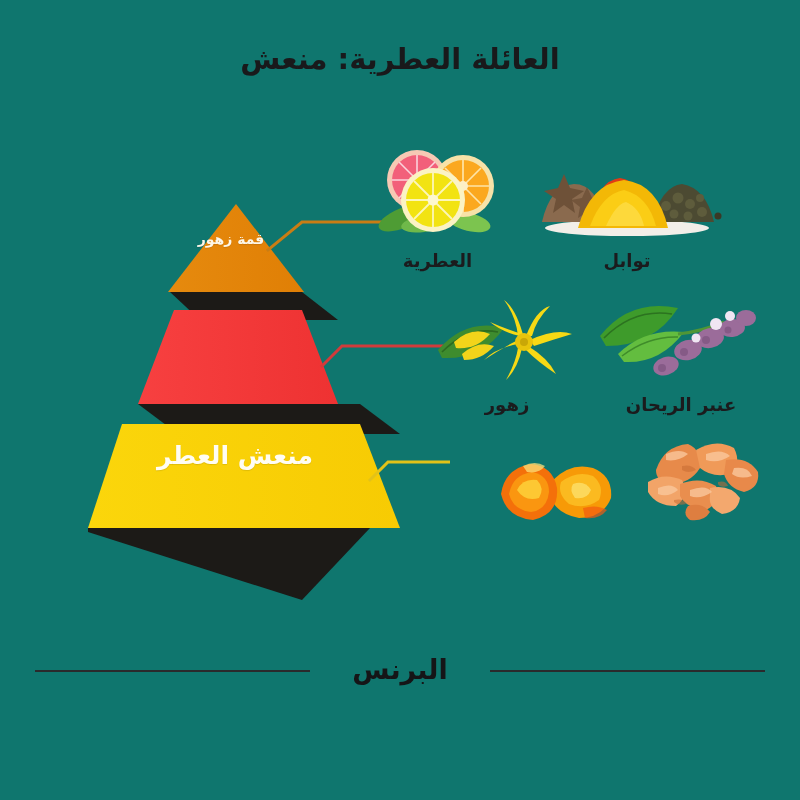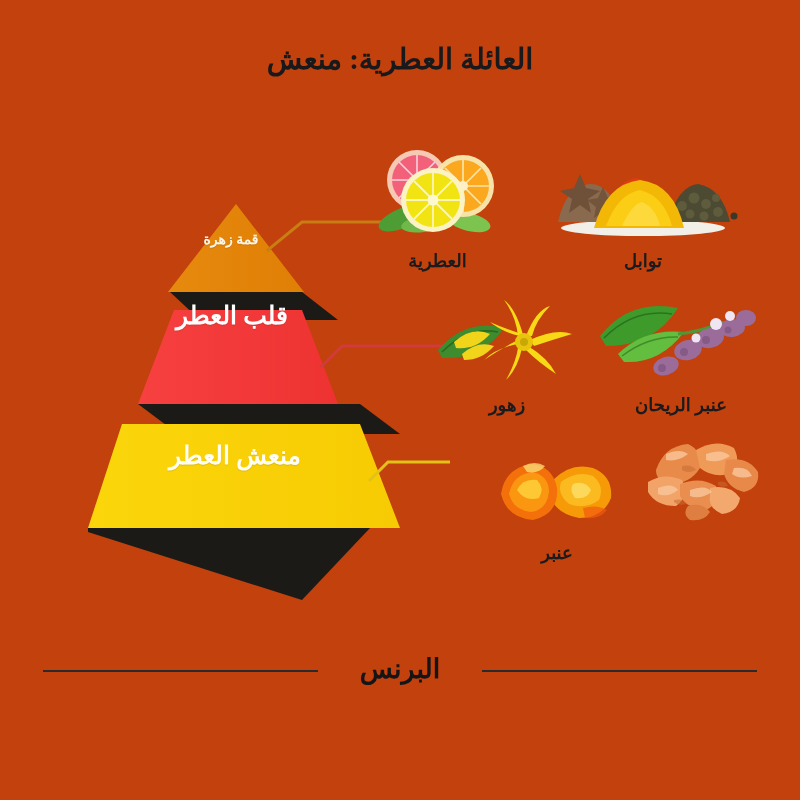--- a/index.html
+++ b/index.html
@@ -13,22 +13,21 @@
     height: 800px;
     overflow: hidden;
     font-family: "DejaVu Sans", "Liberation Sans", sans-serif;
     position: relative;
   }
 
   #canvas {
     position: relative;
     width: 800px;
     height: 800px;
-    background: #c2410c;
-    font-family: Liberation Serif, serif;
+    background: #0f766e;
   }
 
   
   #title {
     position: absolute;
     top: 42px;
     left: 0;
     width: 800px;
     text-align: center;
     font-size: 29px;
@@ -94,21 +93,21 @@
   .ing .cap {
     margin-top: 6px;
     font-size: 18px;
     font-weight: 700;
     color: #1b1b1d;
     direction: rtl;
     white-space: nowrap;
   }
 
   #ing-citrus { left: 365px; top: 140px; width: 145px; }
-  #ing-spice  { left: 548px; top: 142px; width: 190px; }
+  #ing-spice  { left: 532px; top: 142px; width: 190px; }
   #ing-flower { left: 432px; top: 292px; width: 150px; }
   #ing-basil  { left: 596px; top: 288px; width: 170px; }
   #ing-amber  { left: 487px; top: 440px; width: 140px; }
   #ing-musk   { left: 630px; top: 426px; width: 150px; }
 
   
   #footer {
     position: absolute;
     left: 0;
     top: 648px;
@@ -173,22 +172,21 @@
 
       <path d="M252,186 L272,166 L372,166" fill="none" stroke="#D23B3B" stroke-width="3" stroke-linecap="square" stroke-linejoin="miter"></path>
 
       <polygon points="18,348 300,348 232,420 18,352" fill="#1C1A17"></polygon>
 
       <polygon points="52,244 290,244 330,348 18,348" fill="url(#gBase)"></polygon>
 
       <path d="M300,300 L318,282 L380,282" fill="none" stroke="#E3C218" stroke-width="3" stroke-linecap="square" stroke-linejoin="miter"></path>
     </svg>
 
-    <div class="tier-label" id="label-top">قمة زهرة</div>
-    <div class="tier-label" id="label-heart">قلب العطر</div>
+    <div class="tier-label" id="label-top">قمة زهور</div>
     <div class="tier-label" id="label-base">منعش العطر</div>
   </div>
 
   <div class="ing" id="ing-citrus">
     <div class="art">
       <svg width="145" height="100" viewBox="0 0 145 100">
         <ellipse cx="38" cy="78" rx="26" ry="10" fill="#4E9C34" transform="rotate(-22 38 78)"></ellipse>
         <ellipse cx="58" cy="84" rx="22" ry="8" fill="#6FB94A" transform="rotate(-8 58 84)"></ellipse>
         <ellipse cx="104" cy="82" rx="22" ry="9" fill="#7CC44F" transform="rotate(14 104 82)"></ellipse>
 
@@ -329,21 +327,20 @@
         <path d="M74 42 Q90 30 106 36 Q118 46 112 60 Q98 70 82 64 Q70 54 74 42 Z" fill="#FBC024" opacity=".85"></path>
         <path d="M86 44 Q98 40 104 50 Q100 60 88 58 Q82 50 86 44 Z" fill="#FDE06A" opacity=".8"></path>
         <path d="M96 68 Q110 64 120 70 Q112 80 98 78 Z" fill="#F25A10" opacity=".7"></path>
 
         <path d="M14 54 Q18 28 44 24 Q66 26 70 48 Q72 74 46 80 Q20 78 14 54 Z" fill="#F4700A"></path>
         <path d="M22 54 Q26 34 46 32 Q62 36 62 52 Q60 70 44 72 Q26 70 22 54 Z" fill="#FB9A11" opacity=".9"></path>
         <path d="M30 50 Q36 38 50 40 Q58 48 52 58 Q38 62 30 50 Z" fill="#FDD13A" opacity=".85"></path>
         <path d="M36 26 Q48 20 58 26 Q52 34 40 32 Z" fill="#FBE07A" opacity=".75"></path>
       </svg>
     </div>
-    <div class="cap">عنبر</div>
   </div>
 
   <div class="ing" id="ing-musk">
     <div class="art">
       <svg width="150" height="102" viewBox="0 0 150 102">
         <path d="M26 44 Q34 20 58 18 Q72 24 70 42 Q60 58 40 58 Q26 56 26 44 Z" fill="#E78A4A"></path>
         <path d="M66 24 Q86 12 104 22 Q112 38 100 48 Q82 52 70 42 Z" fill="#F09A58"></path>
         <path d="M96 34 Q118 30 128 46 Q130 62 114 66 Q98 62 94 48 Z" fill="#E8894A"></path>
         <path d="M18 56 Q34 46 52 54 Q60 70 46 80 Q26 80 18 66 Z" fill="#F2A468"></path>
         <path d="M50 58 Q70 50 86 60 Q92 76 76 84 Q56 82 50 70 Z" fill="#E98E4E"></path>

